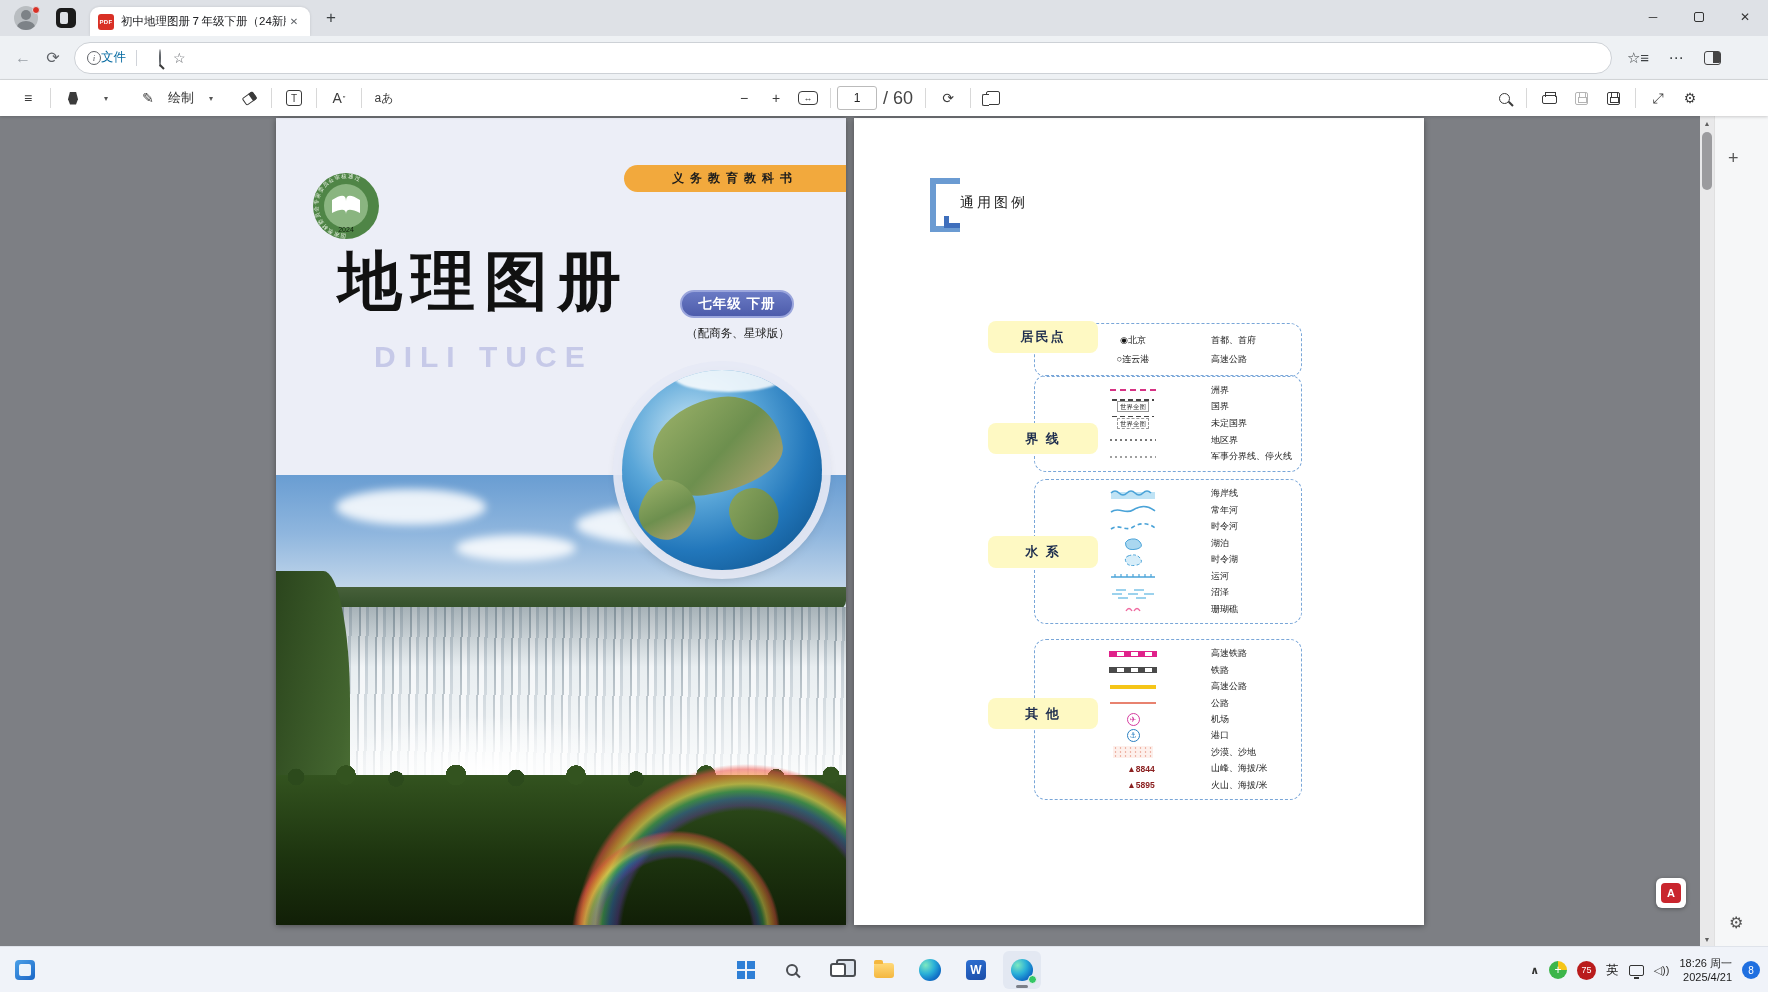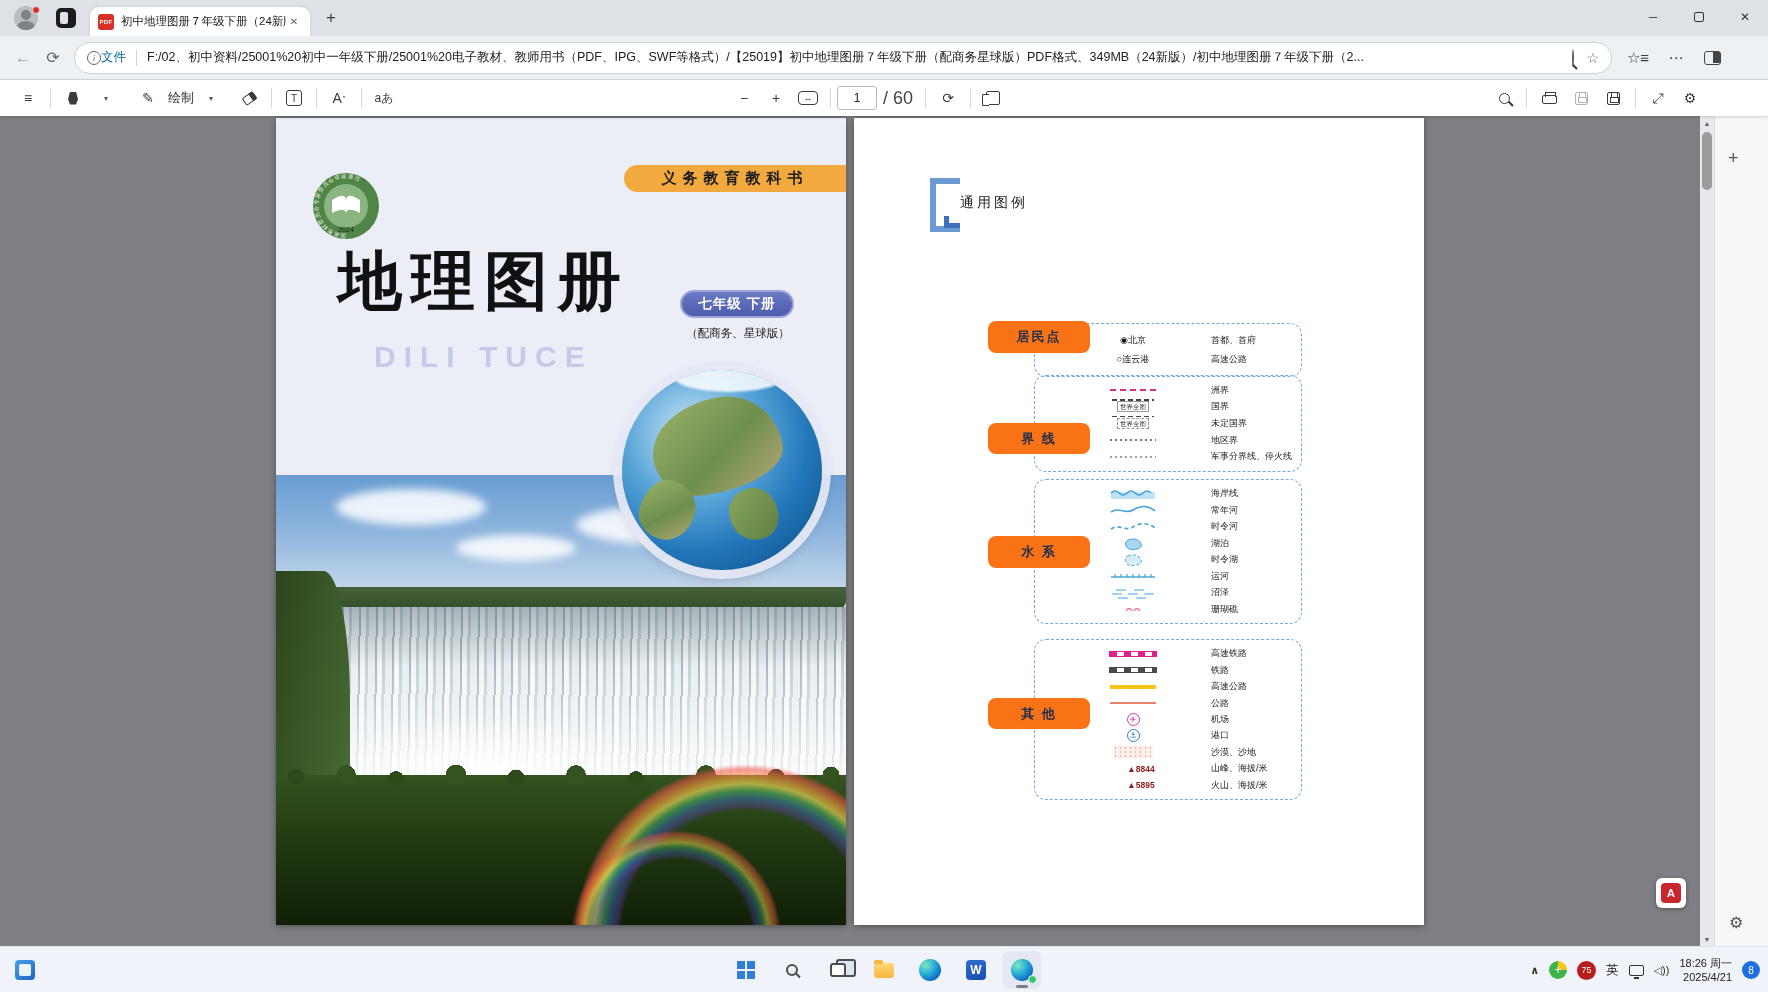--- a/index.html
+++ b/index.html
@@ -62,21 +62,21 @@
   .pgview { width:14px; height:14px; border:1.4px solid #3b3b3b; border-radius:2px; position:relative; }
   .pgview::before { content:""; position:absolute; left:-5px; top:2px; width:6px; height:10px; border:1.4px solid #3b3b3b; border-right:none; border-radius:2px 0 0 2px; background:#fff; }
 
   
   .content { position:absolute; left:0; top:116px; width:1768px; height:830px; background:#7d7f84; }
   .page { position:absolute; top:2px; width:570px; height:807px; background:#fff; box-shadow:0 1px 6px rgba(0,0,0,.4); }
   .page-cover { left:276px; background:#eceef7; overflow:hidden; }
   .page-legend { left:854px; }
 
   
-  .c-banner { position:absolute; left:348px; top:47px; width:222px; height:27px; background:#f2a93d; border-radius:14px 0 0 14px; display:flex; align-items:center; justify-content:center; font-size:15px; font-weight:bold; color:#1c1c1c; letter-spacing:6px; }
+  .c-banner { position:absolute; left:348px; top:47px; width:222px; height:27px; background:#f2a93d; border-radius:14px 0 0 14px; display:flex; align-items:center; justify-content:center; font-size:12px; font-weight:bold; color:#1c1c1c; letter-spacing:6px; }
   .c-title { position:absolute; left:62px; top:120px; font-family:"Liberation Serif","DejaVu Serif",serif; font-size:64px; font-weight:bold; color:#111; letter-spacing:9px; }
   .c-rom { position:absolute; left:98px; top:222px; font-size:30px; font-weight:bold; color:#c6c9e8; letter-spacing:8px; }
   .c-pill { position:absolute; left:404px; top:172px; width:114px; height:28px; background:linear-gradient(180deg,#6a7ac4,#4d5cab); border:2px solid #9aa5dc; border-radius:15px; color:#fff; font-size:13.5px; font-weight:bold; display:flex; align-items:center; justify-content:center; letter-spacing:1px; }
   .c-edition { position:absolute; left:392px; top:208px; width:140px; text-align:center; font-size:11.5px; color:#222; }
   .c-globe { position:absolute; left:346px; top:252px; width:200px; height:200px; border-radius:50%; background:radial-gradient(circle at 35% 32%,#cfe9f7,#5aa6d8 35%,#2277bb 62%,#125a96 85%,#0d4a80); box-shadow:0 0 0 9px rgba(230,233,245,.92),0 6px 14px rgba(0,0,0,.3); overflow:hidden; z-index:3; }
   .land { position:absolute; background:linear-gradient(140deg,#9fb46b,#6d8f4e 55%,#b7a677); }
   .land1 { left:30px; top:28px; width:130px; height:95px; border-radius:58% 42% 65% 35%/55% 60% 40% 45%; transform:rotate(-8deg); }
   .land2 { left:18px; top:110px; width:55px; height:60px; border-radius:45% 55% 50% 50%/60% 45% 55% 40%; transform:rotate(14deg); }
   .land3 { left:108px; top:118px; width:48px; height:52px; border-radius:50% 50% 45% 55%/45% 55% 50% 50%; transform:rotate(-16deg); background:linear-gradient(140deg,#8aa55e,#5d7f42); }
   .polar { position:absolute; left:52px; top:-8px; width:110px; height:30px; border-radius:50%; background:rgba(255,255,255,.85); filter:blur(1px); }
@@ -98,21 +98,21 @@
   .pub-en { font-size:7.5px; color:#222; letter-spacing:2.5px; }
 
   
   .lg-bracket { position:absolute; left:76px; top:60px; width:34px; height:54px; }
   .lg-bracket .v { position:absolute; left:0; top:0; width:6px; height:54px; background:#6b9bd2; }
   .lg-bracket .h1 { position:absolute; left:0; top:0; width:30px; height:6px; background:#6b9bd2; }
   .lg-bracket .h2 { position:absolute; left:0; bottom:0; width:30px; height:6px; background:#6b9bd2; }
   .lg-bracket .inner { position:absolute; left:14px; bottom:4px; width:16px; height:12px; border-left:5px solid #3f6fbc; border-bottom:5px solid #3f6fbc; }
   .lg-title { position:absolute; left:102px; top:76px; font-size:14px; color:#1b1b1b; letter-spacing:3px; background:#fff; padding:0 4px; }
   .lbox { position:absolute; left:180px; width:268px; border:1.5px dashed #79a6d8; border-radius:12px; display:flex; flex-direction:column; justify-content:space-evenly; padding:4px 0; }
-  .ltab { position:absolute; left:134px; width:102px; background:#f97316; border-radius:8px; display:flex; align-items:center; justify-content:center; font-size:13px; font-weight:bold; color:#1d2d4e; letter-spacing:2px; z-index:2; }
+  .ltab { position:absolute; left:134px; width:110px; background:#fef9c3; border-radius:8px; display:flex; align-items:center; justify-content:center; font-size:13px; font-weight:bold; color:#1d2d4e; letter-spacing:2px; z-index:2; }
   .lrow { display:flex; align-items:center; padding-left:28px; }
   .sym { width:140px; display:flex; align-items:center; justify-content:center; }
   .lbl { font-size:9px; color:#222; margin-left:8px; white-space:nowrap; }
   .sym-res { font-size:9px; color:#111; }
   .line { height:2px; width:46px; }
   .l-continent { background:repeating-linear-gradient(90deg,#d63384 0 6px,transparent 6px 10px); }
   .l-dots { height:1.5px; background:repeating-linear-gradient(90deg,#777 0 2px,transparent 2px 5px); }
   .bound-box { font-size:6.5px; color:#333; border:1px solid #999; padding:0 2px; line-height:9px; position:relative; }
   .bound-box::before { content:""; position:absolute; left:-6px; right:-6px; top:-3px; height:1.5px; background:repeating-linear-gradient(90deg,#444 0 5px,transparent 5px 8px); }
   .l-hsr { height:4px; background:repeating-linear-gradient(90deg,#e0218a 0 7px,#fff 7px 14px); outline:1px solid #e0218a; }
@@ -191,21 +191,20 @@
   </div>
 </div>
 
 <div class="addressbar">
   <div class="navbtn dim" style="margin-left:8px;">←</div>
   <div class="navbtn">⟳</div>
   <div class="omnibox">
     <span class="info-circ">i</span>
     <span class="omni-label">文件</span>
     <span class="omni-sep"></span>
-    <span class="omni-url">F:/02、初中资料/25001%20初中一年级下册/25001%20电子教材、教师用书（PDF、IPG、SWF等格式）/【25019】初中地理图册７年级下册（配商务星球版）PDF格式、349MB（24新版）/初中地理图册７年级下册（2...</span>
     <span class="omni-ico"><span class="magnifier" style="border-color:#5f6368;"></span></span>
     <span class="omni-ico">☆</span>
   </div>
   <div class="bar-ico">☆≡</div>
   <div class="bar-ico">⋯</div>
   <div class="sidebar-toggle"></div>
 </div>
 
 <div class="pdfbar">
   <div class="tgroup" style="margin-left:12px;">

